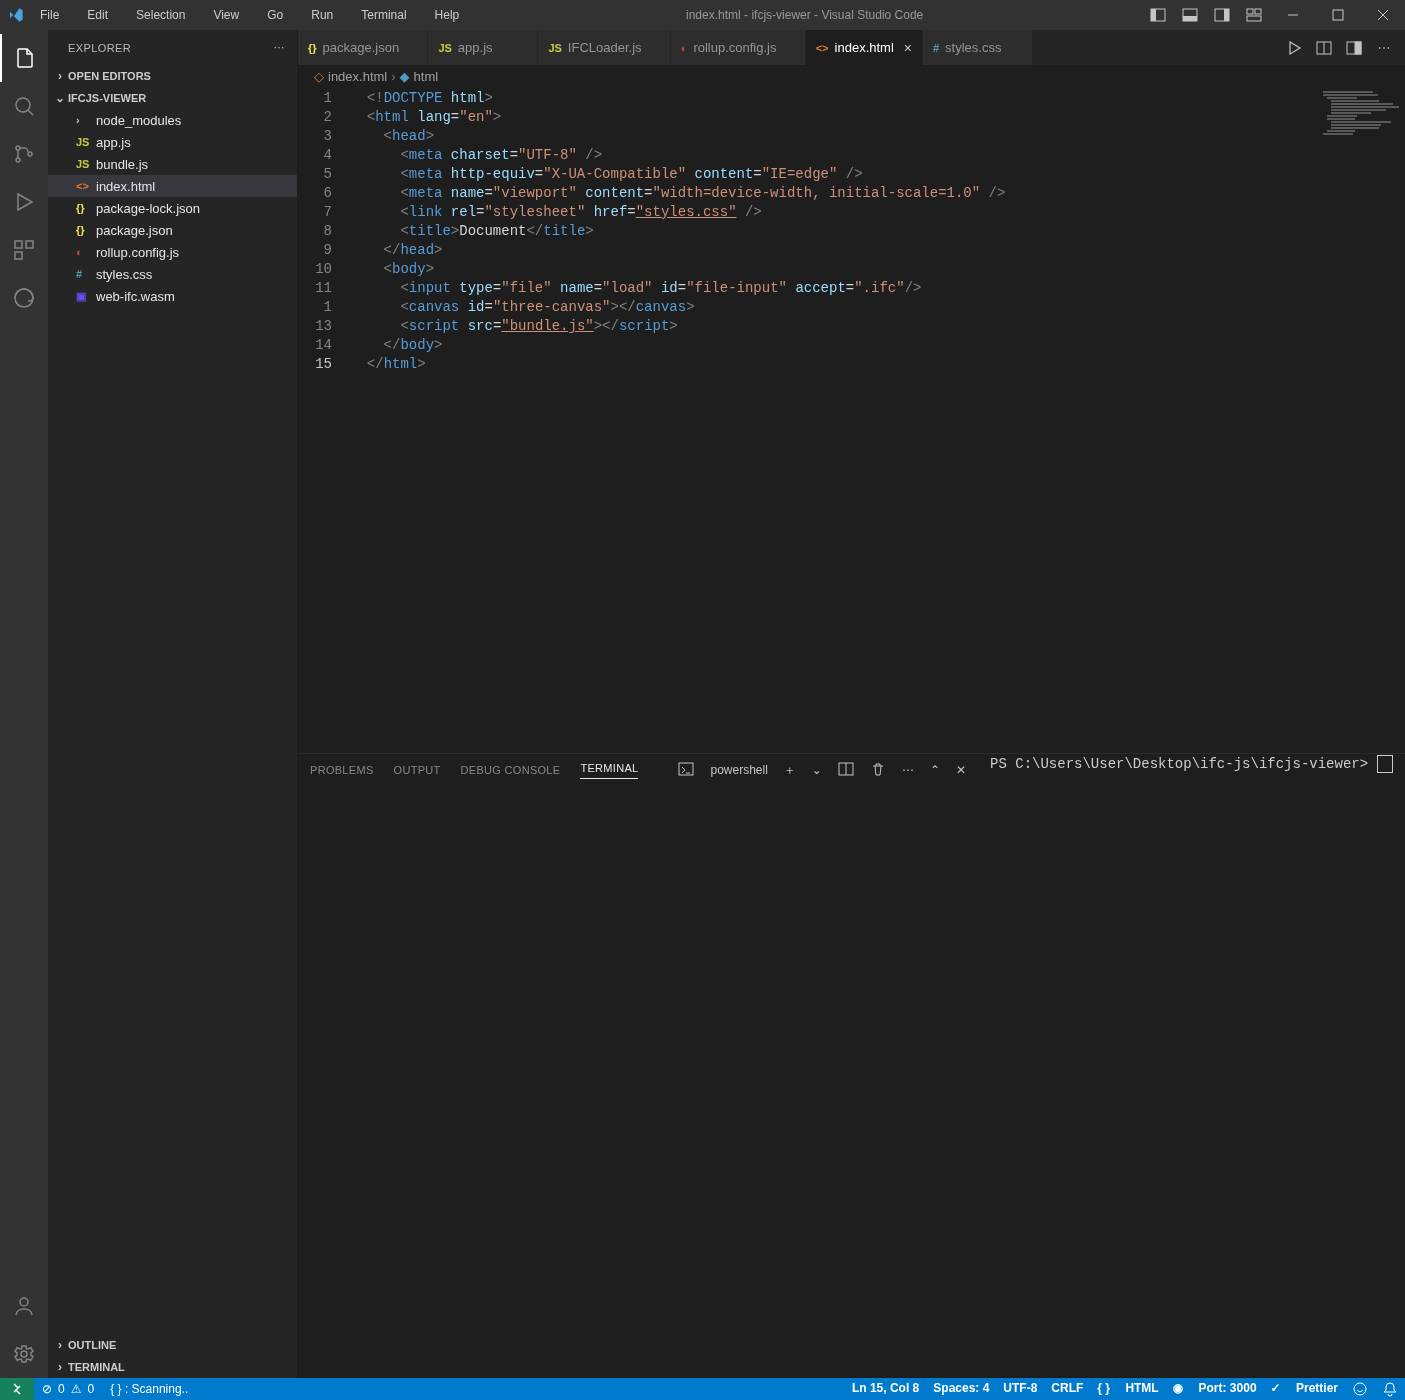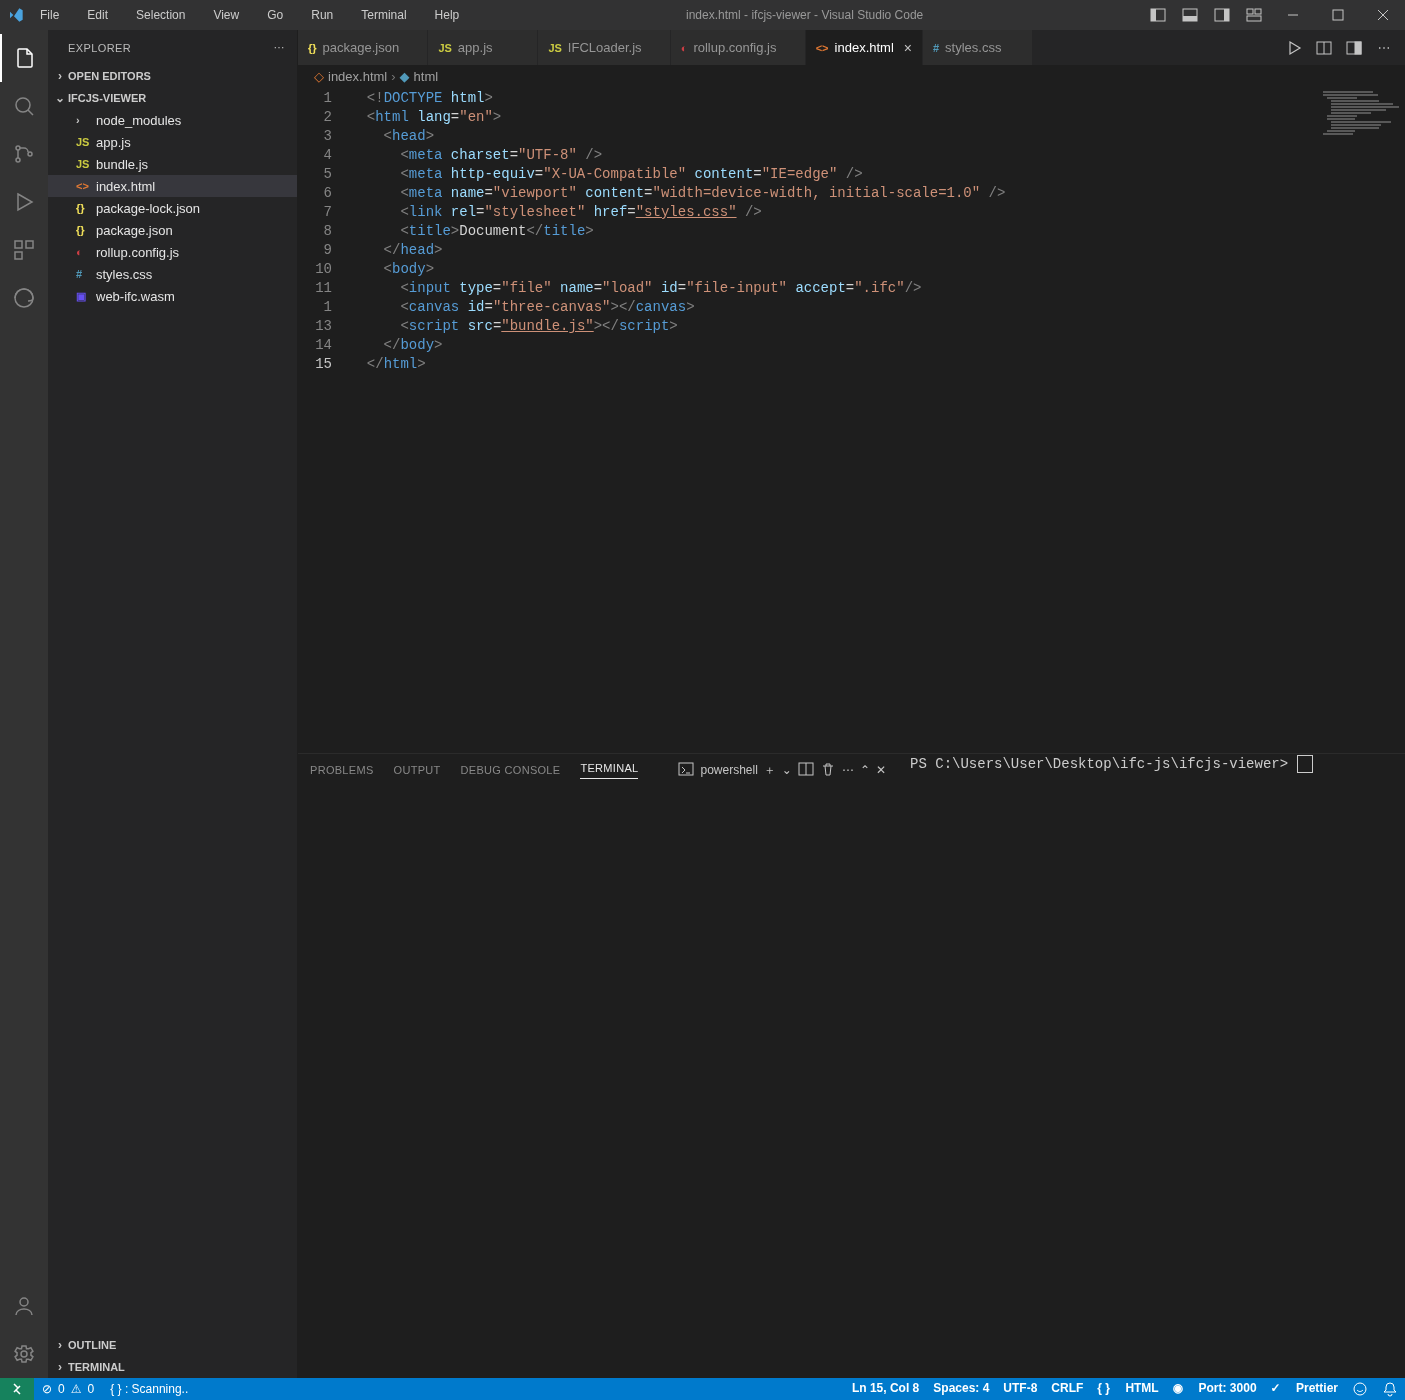--- a/index.html
+++ b/index.html
@@ -207,21 +207,21 @@
   display:flex;
   align-items:center;
   padding: 0 12px;
   gap: 20px;
   font-size: 11px;
   color:#888888;
 }
 .panel-tabs .pt { cursor:pointer; letter-spacing:0.3px; }
 .panel-tabs .pt.active { color:#e7e7e7; border-bottom:1px solid #e7e7e7; padding-bottom:4px; }
 .panel-tabs .pspacer { flex:1; }
-.panel-tabs .pright { display:flex; align-items:center; gap:6px; color:#c5c5c5; font-size:12px; }
+.panel-tabs .pright { display:flex; align-items:center; gap:16px; color:#c5c5c5; font-size:12px; }
 .panel-tabs .pright .picon { cursor:pointer; }
 .panel-body {
   flex:1;
   padding: 2px 12px;
   font-family: Consolas, "Courier New", monospace;
   font-size: 14px;
   color:#cccccc;
 }
 
 

